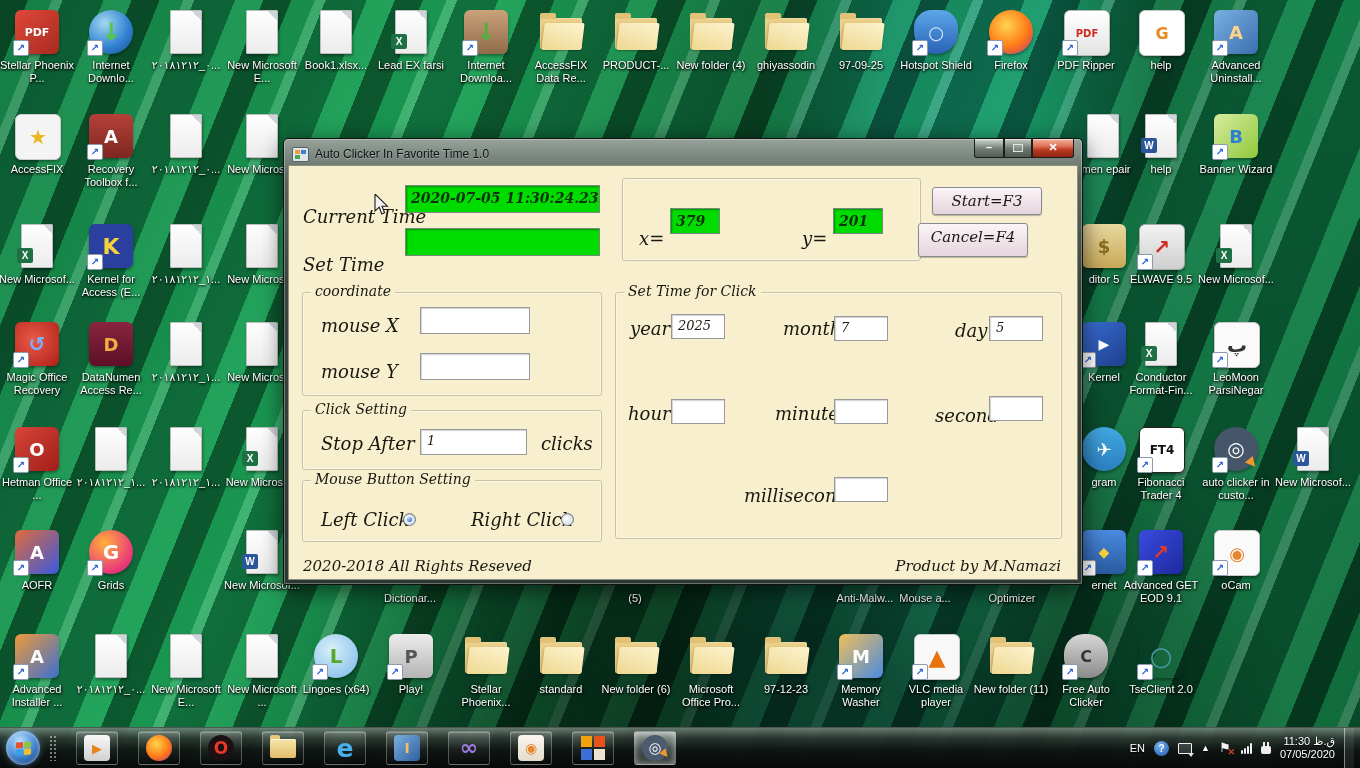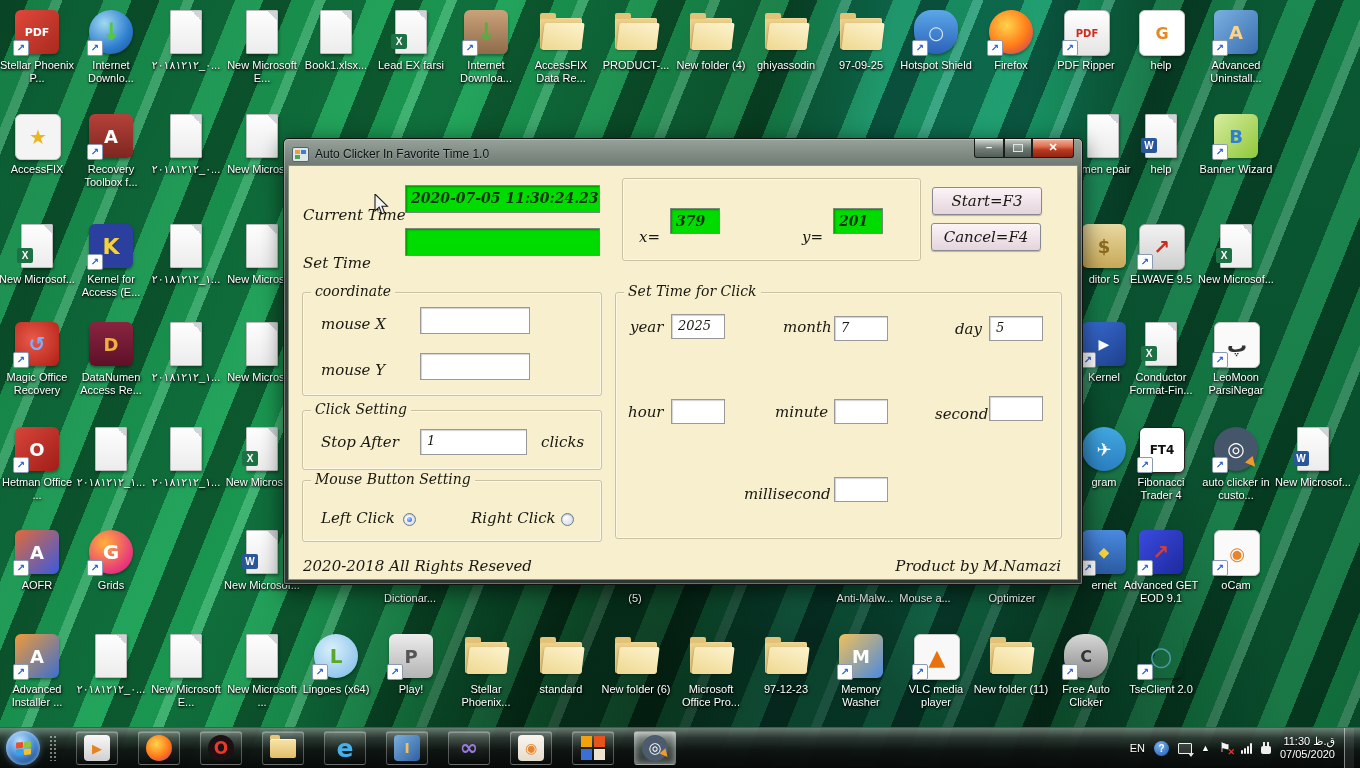--- a/index.html
+++ b/index.html
@@ -57,21 +57,21 @@
   .win-buttons{position:absolute;right:8px;top:0;display:flex;}
   .wbtn{height:19px;border:1px solid #1a1d1a;border-top:none;text-align:center;color:#fff;
     font:bold 11px/17px "Liberation Sans",sans-serif;box-shadow:inset 0 1px 0 rgba(255,255,255,.5);box-sizing:border-box;}
   .wbtn.min{width:30px;background:linear-gradient(180deg,#d3dad4,#707c74 55%,#525d57);border-radius:0 0 0 3px;}
   .wbtn.max{width:28px;background:linear-gradient(180deg,#c6cdc7,#6a766e 55%,#4e5953);}
   .wbtn.max::after{content:"";display:inline-block;width:8px;height:6px;margin-top:5px;
     border:1px solid #dfe5df;background:rgba(255,255,255,.15);}
   .wbtn.close{width:42px;background:linear-gradient(180deg,#f2b49e,#dc6e52 42%,#ba3a20 60%,#8f2410);border-radius:0 0 3px 0;}
   .client{position:relative;width:100%;height:100%;box-sizing:border-box;background:#f7efcd;
     border:1px solid #8a927e;font-family:"DejaVu Serif",serif;font-style:italic;color:#181810;}
-  .lab{position:absolute;font-size:15px;white-space:nowrap;}
+  .lab{position:absolute;font-size:18px;white-space:nowrap;}
   .field-green{position:absolute;background:#00dc00;border:1px solid #7a8a7a;box-sizing:border-box;
     box-shadow:inset 1px 1px 2px rgba(0,0,0,.35);font-size:14px;font-weight:bold;color:#10320e;
     padding:4px 5px;white-space:nowrap;overflow:hidden;}
   .field-white{position:absolute;background:#fff;border:1px solid #999;box-sizing:border-box;
     box-shadow:inset 1px 1px 1px rgba(0,0,0,.18);font-size:13px;padding:3px 6px;white-space:nowrap;overflow:hidden;}
   .grp{position:absolute;border:1px solid #c9c2a4;border-radius:3px;
     box-shadow:inset 0 0 0 1px rgba(255,255,255,.55);}
   .grp-label{position:absolute;left:8px;top:-10px;background:#f7efcd;padding:0 4px;font-size:14px;white-space:nowrap;}
   .btn{position:absolute;background:linear-gradient(180deg,#fbf5f7,#efe2e8 55%,#e5d5dd);
     border:1px solid #888a92;border-radius:3px;font-size:15px;text-align:center;line-height:26px;
@@ -641,21 +641,21 @@
     <span class="lab" style="left:14px;top:88px">Set Time</span>
     <div class="field-green" style="left:116px;top:62px;width:195px;height:28px"></div>
 
     <div class="grp" style="left:333px;top:12px;width:297px;height:81px"></div>
     <span class="lab" style="left:350px;top:62px">x=</span>
     <div class="field-green" style="left:381px;top:42px;width:50px;height:26px">379</div>
     <span class="lab" style="left:513px;top:62px">y=</span>
     <div class="field-green" style="left:544px;top:42px;width:50px;height:26px">201</div>
 
     <div class="btn" style="left:643px;top:21px;width:110px;height:28px">Start=F3</div>
-    <div class="btn" style="left:642px;top:57px;width:110px;height:28px">Cancel=F4</div>
+    <div class="btn" style="left:629px;top:57px;width:110px;height:34px">Cancel=F4</div>
 
     <div class="grp" style="left:13px;top:126px;width:298px;height:102px">
       <span class="grp-label">coordinate</span>
       <span class="lab" style="left:18px;top:22px">mouse X</span>
       <div class="field-white" style="left:117px;top:14px;width:110px;height:27px"></div>
       <span class="lab" style="left:18px;top:68px">mouse Y</span>
       <div class="field-white" style="left:117px;top:60px;width:110px;height:27px"></div>
     </div>
 
     <div class="grp" style="left:326px;top:126px;width:445px;height:245px">

